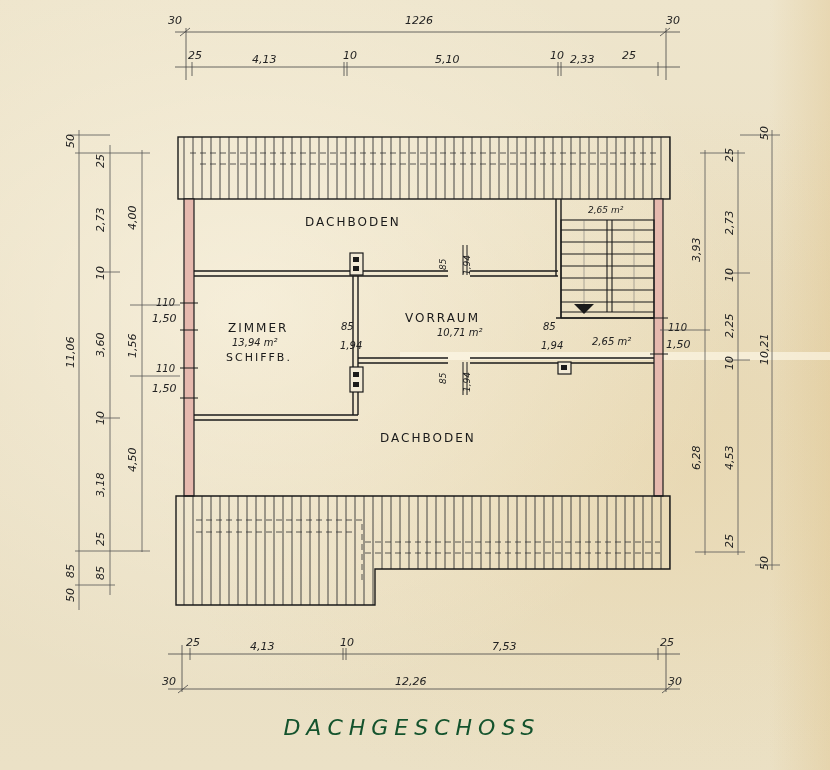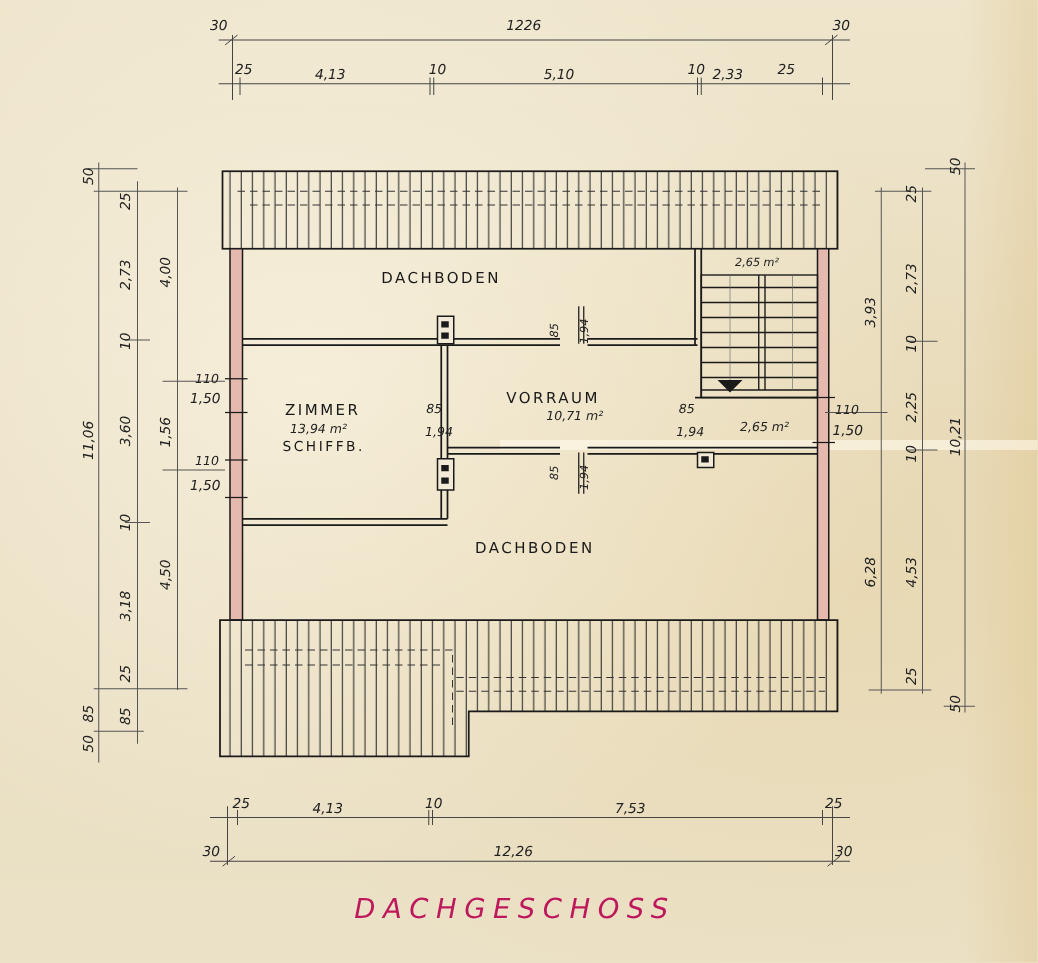--- a/index.html
+++ b/index.html
@@ -19,21 +19,21 @@
   .fold-v { position:absolute; left:770px; top:0; width:60px; height:770px;
     background:linear-gradient(90deg, rgba(0,0,0,0), rgba(220,190,130,0.35)); }
   .fold-h { position:absolute; left:400px; top:352px; width:430px; height:8px;
     background:rgba(255,250,235,0.6); }
   svg.plan { position:absolute; left:0; top:0; }
   .lbl { font-family:"DejaVu Sans", sans-serif; fill:#1a1a1a; }
   .hand { font-family:"DejaVu Sans", sans-serif; fill:#222; font-style:italic; }
   .title-text {
     position:absolute; left:0; width:824px; top:715px; text-align:center;
     font-family:"DejaVu Sans", sans-serif; font-size:22px; letter-spacing:6px;
-    font-style:italic; color:#be185d;
+    font-style:italic; color:#14532d;
   }
 </style>
 </head>
 <body>
 
 <div class="paper"></div>
 <div class="fold-v"></div>
 <div class="fold-h"></div>
 
 <svg class="plan" width="830" height="770" viewBox="0 0 830 770">

